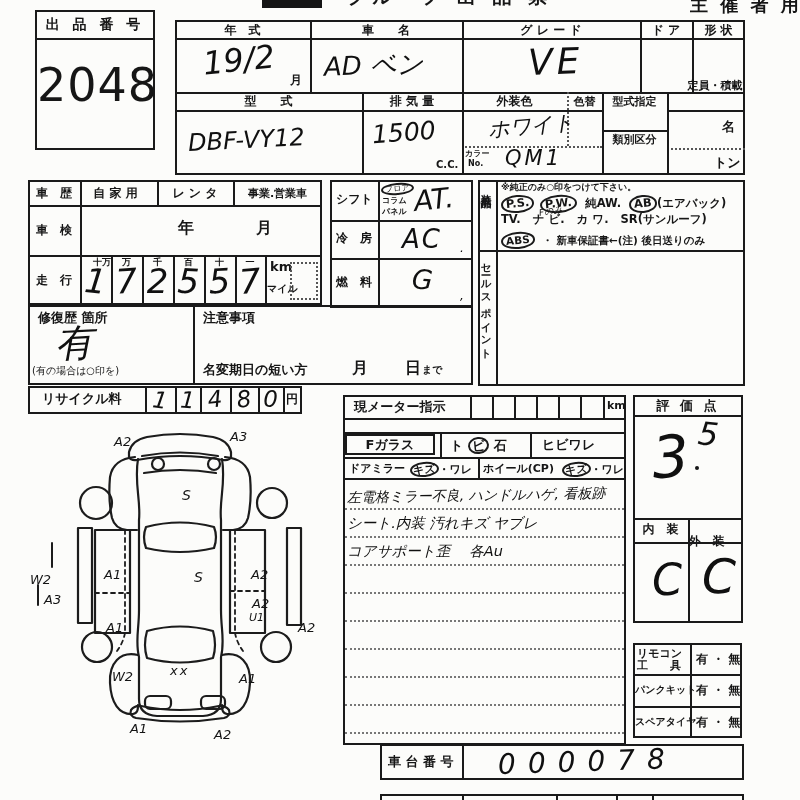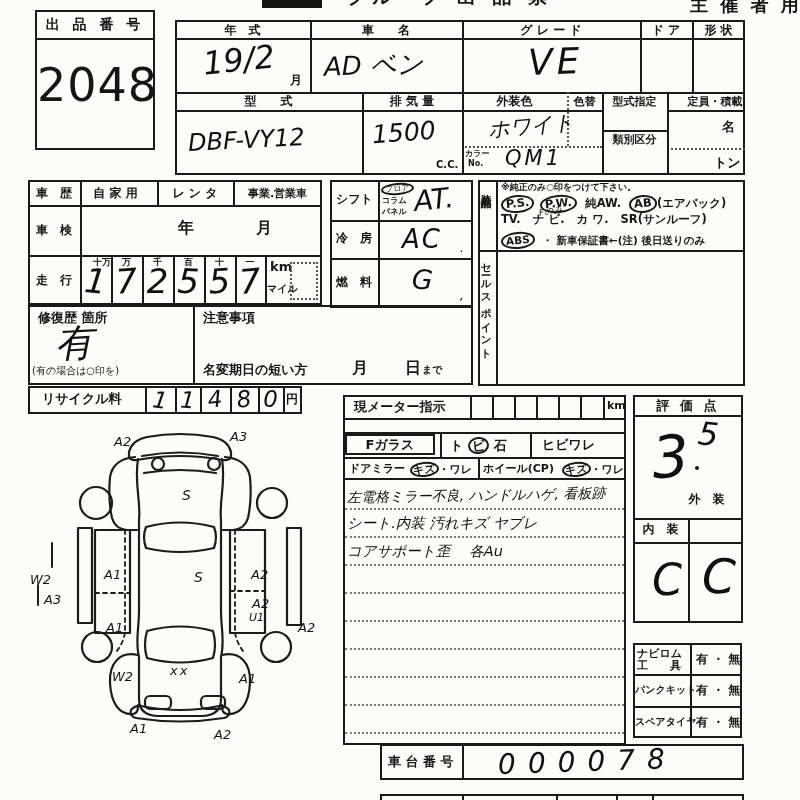--- a/index.html
+++ b/index.html
@@ -62,21 +62,21 @@
   <div class="t hw" style="left:203px;top:44px;font-size:32px;transform:rotate(-6deg);">19/2</div>
   <div class="t b" style="left:290px;top:74px;font-size:12px;">月</div>
   <div class="t hw" style="left:324px;top:52px;font-size:26px;transform:rotate(-2deg);">AD ベン</div>
   <div class="t hw" style="left:528px;top:44px;font-size:36px;letter-spacing:4px;transform:rotate(-2deg);">VE</div>
 
   <div class="t b c" style="left:175px;top:95px;width:187px;font-size:12px;">型　　式</div>
   <div class="t b c" style="left:362px;top:95px;width:100px;font-size:12px;">排 気 量</div>
   <div class="t b c" style="left:462px;top:95px;width:105px;font-size:12px;">外装色</div>
   <div class="t b c" style="left:567px;top:96px;width:35px;font-size:11px;">色替</div>
   <div class="t b c" style="left:602px;top:96px;width:65px;font-size:11px;">型式指定</div>
-  <div class="t b c" style="left:667px;top:96px;width:64px;font-size:11px;padding-left:16px;">定員・積載</div>
+  <div class="t b c" style="left:667px;top:80px;width:64px;font-size:11px;padding-left:16px;">定員・積載</div>
   <div class="t b c" style="left:602px;top:134px;width:65px;font-size:11px;">類別区分</div>
   <div class="t b" style="left:722px;top:120px;font-size:13px;">名</div>
   <div class="t b" style="left:714px;top:156px;font-size:13px;">トン</div>
 
   <div class="t hw" style="left:188px;top:128px;font-size:24px;transform:rotate(-3deg);">DBF-VY12</div>
   <div class="t hw" style="left:372px;top:120px;font-size:25px;transform:rotate(-4deg);">1500</div>
   <div class="t b" style="left:436px;top:160px;font-size:10px;">C.C.</div>
   <div class="t hw" style="left:488px;top:116px;font-size:21px;transform:rotate(-5deg);">ホワイト</div>
   <div class="t b" style="left:465px;top:150px;font-size:8px;">カラー</div>
   <div class="t b" style="left:468px;top:160px;font-size:8px;">No.</div>
@@ -241,30 +241,30 @@
 
   <div class="bx" style="left:633px;top:395px;width:110px;height:228px;"></div>
   <div class="hl" style="left:633px;top:415px;width:110px;"></div>
   <div class="t b c" style="left:633px;top:399px;width:110px;font-size:13px;letter-spacing:3px;">評 価 点</div>
   <div class="t hw" style="left:652px;top:428px;font-size:58px;transform:rotate(-4deg);">3</div>
   <div class="t hw" style="left:698px;top:418px;font-size:32px;transform:rotate(6deg);">5</div>
   <div class="t" style="left:695px;top:466px;width:4px;height:4px;background:#161616;border-radius:50%;"></div>
   <div class="hl" style="left:633px;top:518px;width:110px;"></div>
   <div class="vl" style="left:688px;top:518px;height:105px;"></div>
   <div class="t b c" style="left:633px;top:523px;width:55px;font-size:12px;">内　装</div>
-  <div class="t b c" style="left:688px;top:493px;width:37px;font-size:12px;">外　装</div>
+  <div class="t b c" style="left:688px;top:535px;width:37px;font-size:12px;">外　装</div>
   <div class="hl" style="left:633px;top:542px;width:110px;"></div>
   <div class="t hw" style="left:652px;top:558px;font-size:44px;transform:rotate(-3deg);">C</div>
   <div class="t hw" style="left:702px;top:552px;font-size:48px;transform:rotate(2deg);">C</div>
 
   <div class="bx" style="left:633px;top:643px;width:109px;height:95px;"></div>
   <div class="hl" style="left:633px;top:674px;width:109px;"></div>
   <div class="hl" style="left:633px;top:706px;width:109px;"></div>
   <div class="vl" style="left:690px;top:643px;height:95px;"></div>
-  <div class="t b" style="left:637px;top:648px;font-size:11px;">ナビロム</div>
+  <div class="t b" style="left:637px;top:648px;font-size:11px;">リモコン</div>
   <div class="t b" style="left:637px;top:660px;font-size:11px;">工　　具</div>
   <div class="t b" style="left:696px;top:653px;font-size:12px;">有 ・ 無</div>
   <div class="t b" style="left:635px;top:685px;font-size:10px;">パンクキット</div>
   <div class="t b" style="left:696px;top:684px;font-size:12px;">有 ・ 無</div>
   <div class="t b" style="left:635px;top:717px;font-size:10px;">スペアタイヤ</div>
   <div class="t b" style="left:696px;top:716px;font-size:12px;">有 ・ 無</div>
 
   <div class="bx" style="left:380px;top:744px;width:364px;height:36px;"></div>
   <div class="vl" style="left:462px;top:744px;height:36px;"></div>
   <div class="t b" style="left:388px;top:755px;font-size:13px;">車 台 番 号</div>

